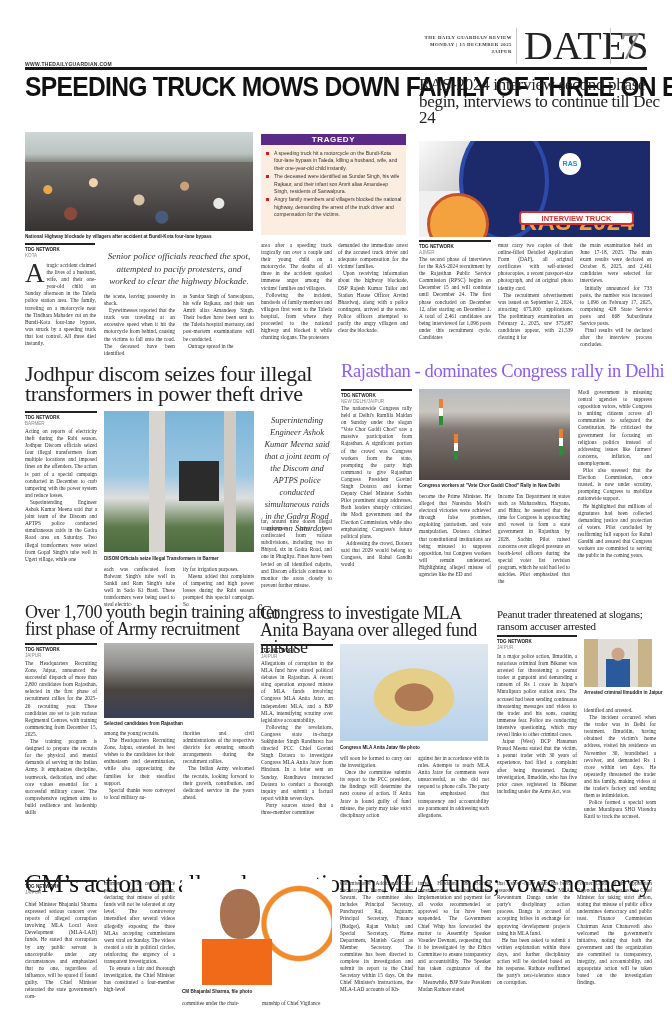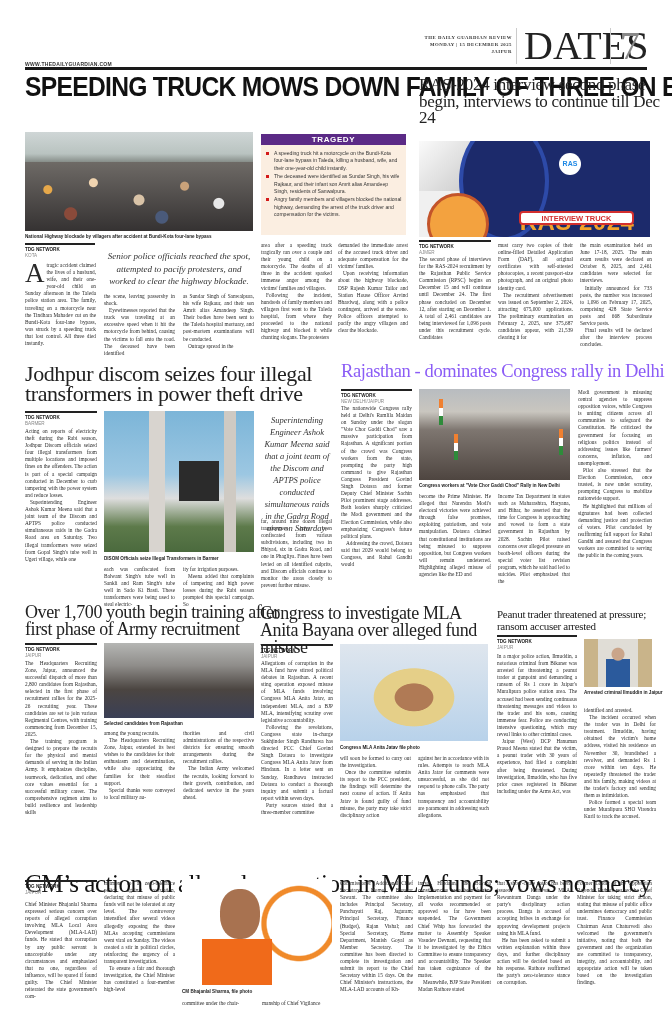--- a/index.html
+++ b/index.html
@@ -273,21 +273,21 @@
 <div class="abs photo anita-photo"></div>
 <div class="abs caption anita-caption">Congress MLA Anita Jatav file photo</div>
 <div class="abs col" style="left:340px; top:755px; width:71px;">
   <p class="noind">will soon be formed to carry out the investigation.</p>
   <p>Once the committee submits its report to the PCC president, the findings will determine the next course of action. If Anita Jatav is found guilty of fund misuse, the party may take strict disciplinary action</p>
 </div>
 <div class="abs col" style="left:418px; top:755px; width:71px;">
   <p class="noind">against her in accordance with its rules. Attempts to reach MLA Anita Jatav for comments were unsuccessful, as she did not respond to phone calls. The party has emphasized that transparency and accountability are paramount in addressing such allegations.</p>
 </div>
 
-<div class="abs h-peanut">Peanut trader threatened at pressure; ransom accuser arrested</div>
+<div class="abs h-peanut">Peanut trader threatened at slogans; ransom accuser arrested</div>
 <div class="abs byline" style="left:497px; top:635px; width:80px;">
   <span>TDG NETWORK</span>
   <span class="byline-sub">JAIPUR</span>
 </div>
 <div class="abs col" style="left:497px; top:653px; width:80px;">
   <p class="noind">In a major police action, Ilmuddin, a notorious criminal from Bikaner was arrested for threatening a peanut trader at gunpoint and demanding a ransom of Rs 1 crore in Jaipur's Muralipura police station area. The accused had been sending continuous threatening messages and videos to the trader and his sons, causing immense fear. Police are conducting intensive questioning, which may reveal links to other criminal cases.</p>
   <p>Jaipur (West) DCP Hanuman Prasad Meena stated that the victim, a peanut trader with 30 years of experience, had filed a complaint after being threatened. During investigation, Ilmuddin, who has five prior cases registered in Bikaner including under the Arms Act, was</p>
 </div>
 <div class="abs photo peanut-photo">
     <div class="man"></div>

